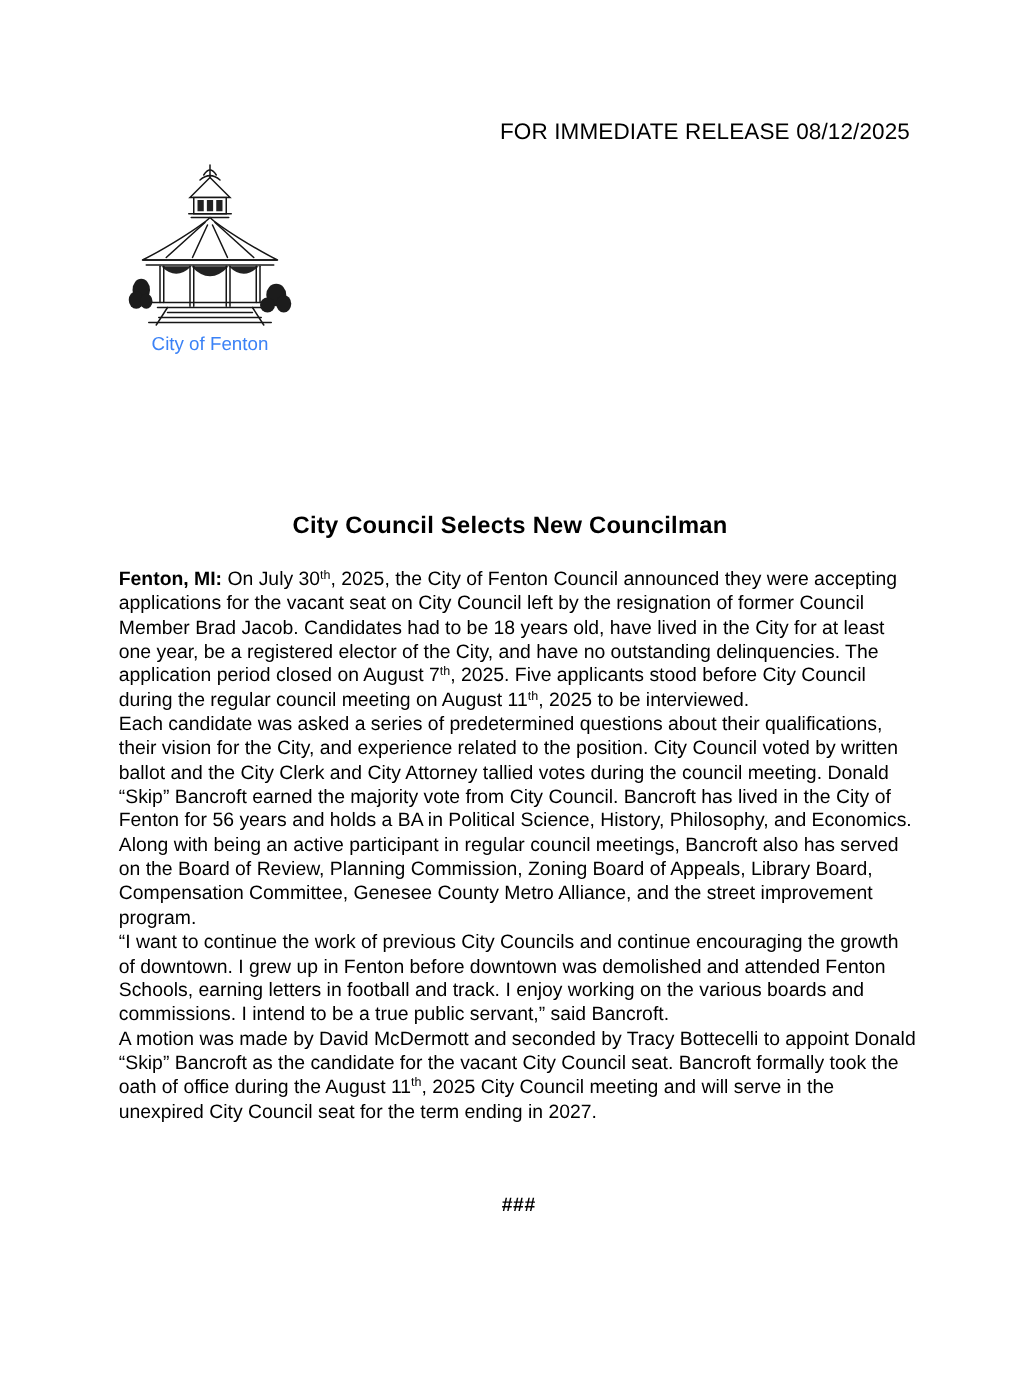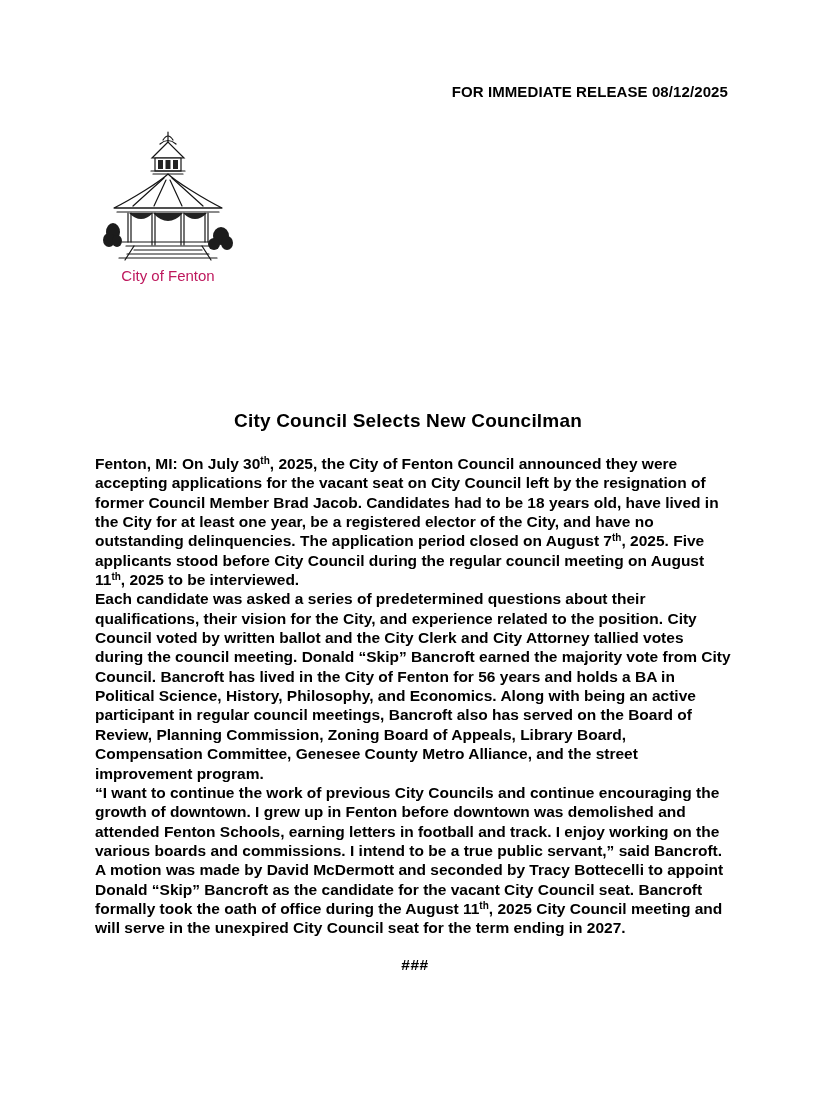--- a/index.html
+++ b/index.html
@@ -9,39 +9,38 @@
     width: 816px;
     height: 1111px;
     margin: 0 auto;
     background: #ffffff;
     color: #000000;
     font-family: "Liberation Sans", "DejaVu Sans", sans-serif;
     overflow: hidden;
   }
   .release-line {
     position: absolute;
-    top: 83px;
+    top: 95px;
     right: 88px;
-    font-size: 15px;
+    font-size: 18px;
     letter-spacing: 0.1px;
     white-space: nowrap;
-    font-weight: bold;
   }
   .logo-block {
     position: absolute;
     left: 100px;
     top: 129px;
     width: 136px;
     text-align: center;
   }
   .logo-art { display: block; margin: 0 auto; }
   .logo-caption {
     margin-top: 4px;
     font-size: 15px;
-    color: #be185d;
+    color: #3b82f6;
     white-space: nowrap;
   }
   .contact-block {
     position: absolute;
     left: 95px;
     top: 320px;
     font-size: 15.5px;
     line-height: 18.6px;
   }
   .headline {
@@ -56,21 +55,21 @@
   }
   .body-text {
     position: absolute;
     left: 95px;
     top: 454px;
     width: 640px;
     font-size: 15.5px;
     line-height: 19.35px;
     text-align: left;
   }
-  .body-text p { margin: 0; font-weight: bold; }
+  .body-text p { margin: 0; }
   .body-text sup {
     font-size: 10px;
     line-height: 0;
     vertical-align: baseline;
     position: relative;
     top: -5px;
   }
   .end-mark {
     position: absolute;
     left: 95px;

